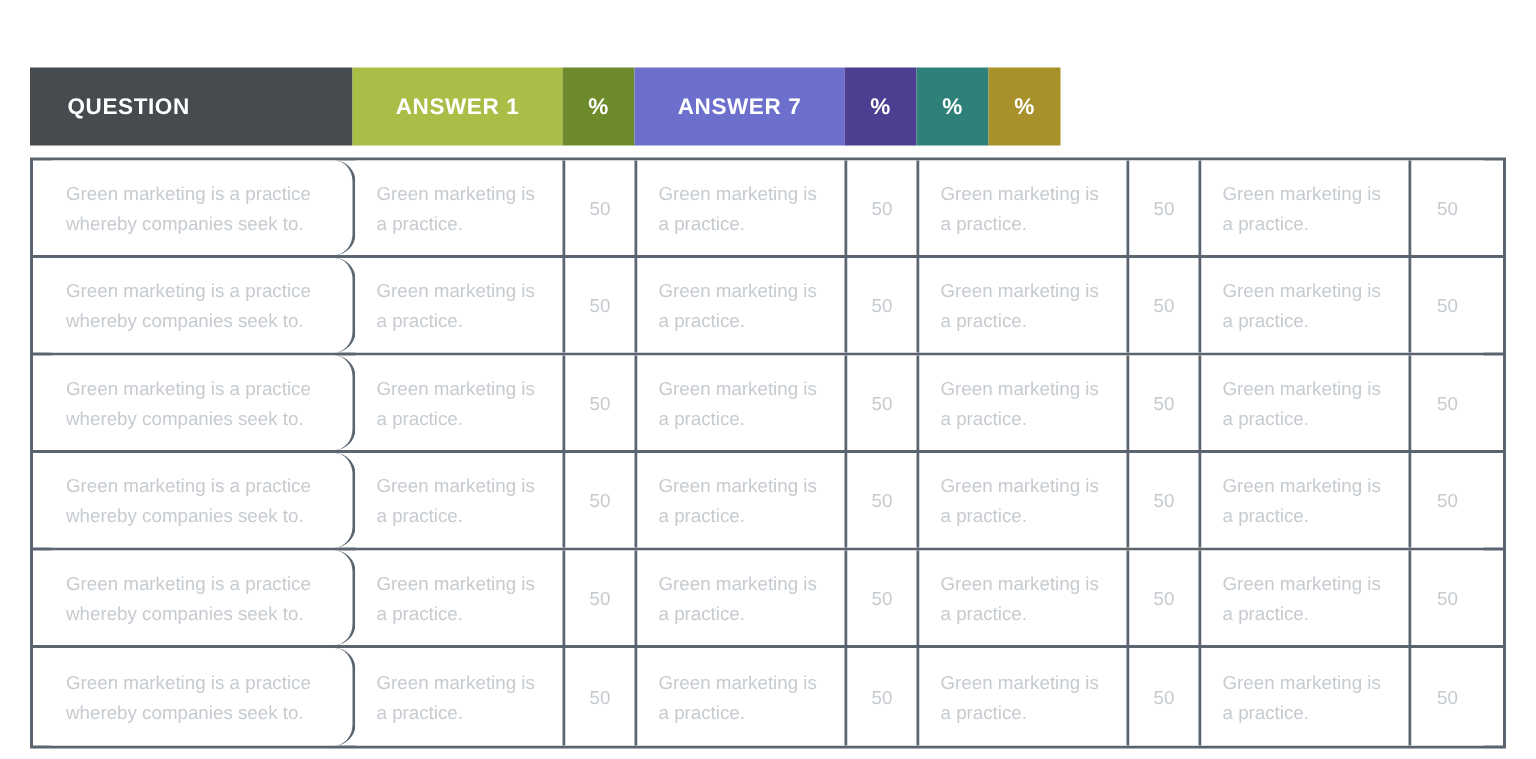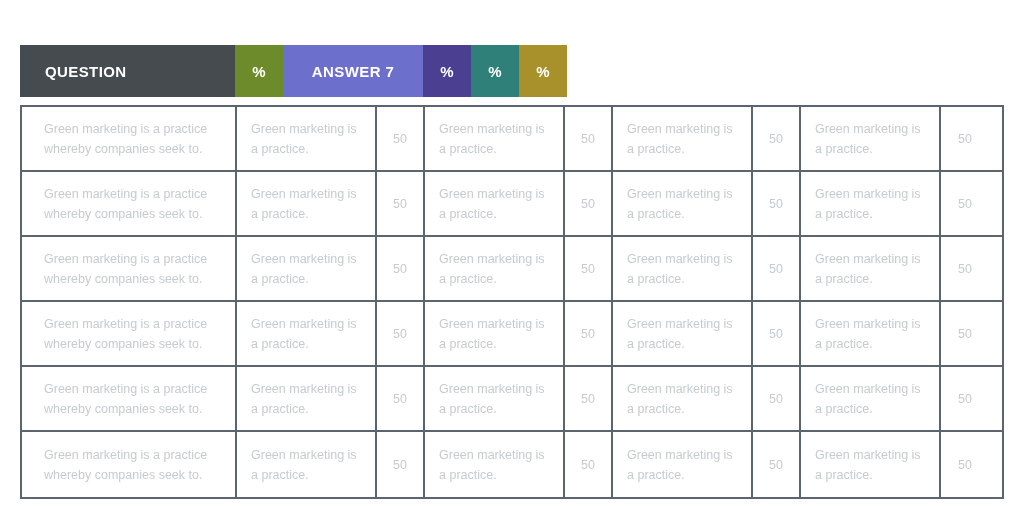--- a/index.html
+++ b/index.html
@@ -73,36 +73,38 @@
     color: #c6cbd0;
     font-size: 12.5px;
     line-height: 20px;
     background: #ffffff;
   }
   .bcell:last-child {
     border-right: none;
   }
   .bcell.q {
     padding: 0 12px 0 22px;
+    border-radius: 14px;
   }
   .bcell.a {
     padding: 0 14px 0 14px;
   }
   .bcell.p {
     justify-content: center;
     padding: 0;
   }
 </style>
 </head>
 <body>
 
 <div id="table-wrap">
 
   <div class="header-row">
       <div class="hcell question c-question" style="background: rgb(69, 75, 78);">QUESTION</div>
+      <div class="hcell c-answer" style="background: rgb(168, 190, 71);">ANSWER 1</div>
       <div class="hcell c-pct" style="background: rgb(110, 139, 43);">%</div>
       <div class="hcell c-answer" style="background: rgb(108, 111, 203);">ANSWER 7</div>
       <div class="hcell c-pct" style="background: rgb(74, 63, 144);">%</div>
       <div class="hcell c-pct" style="background: rgb(46, 128, 121);">%</div>
       <div class="hcell c-pct" style="background: rgb(168, 145, 42);">%</div>
     </div>
 
   <div class="body-wrap">
       <div class="body-row">
         <div class="bcell q c-question">Green marketing is a practice whereby companies seek to.</div>

